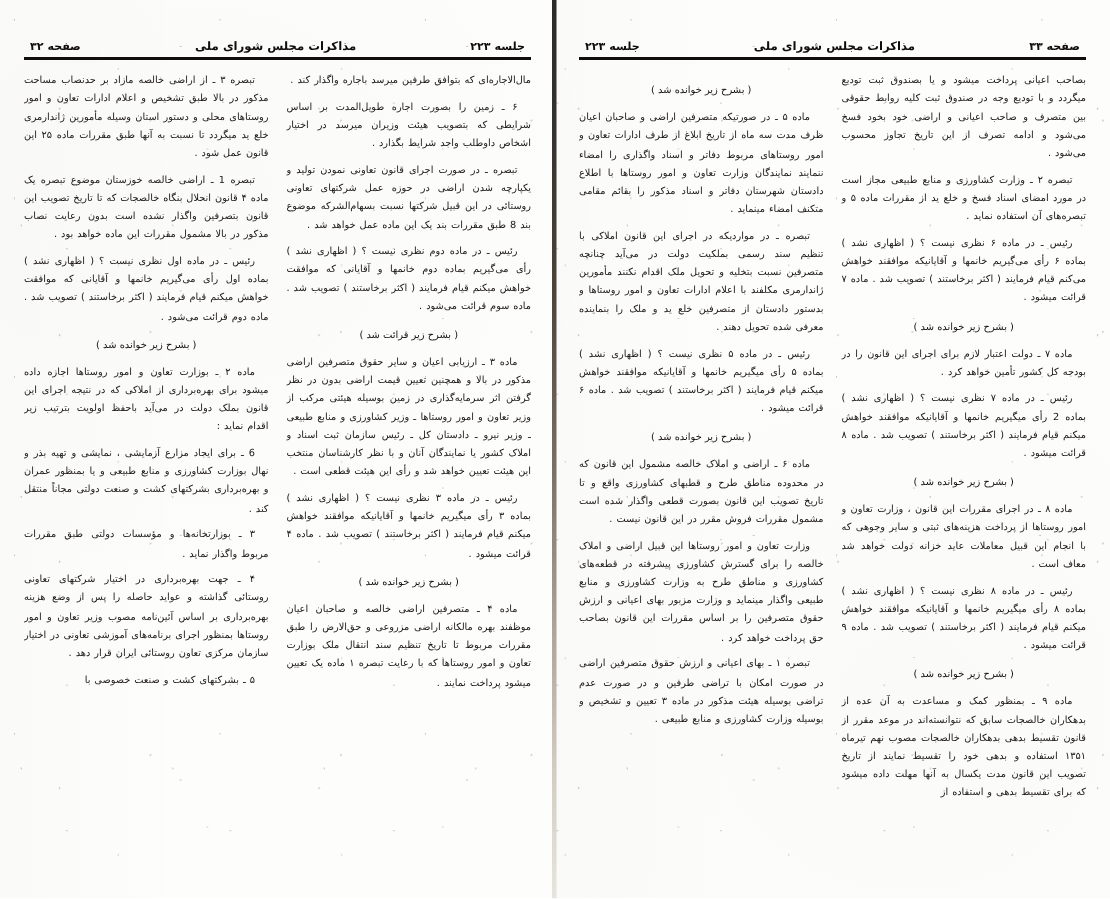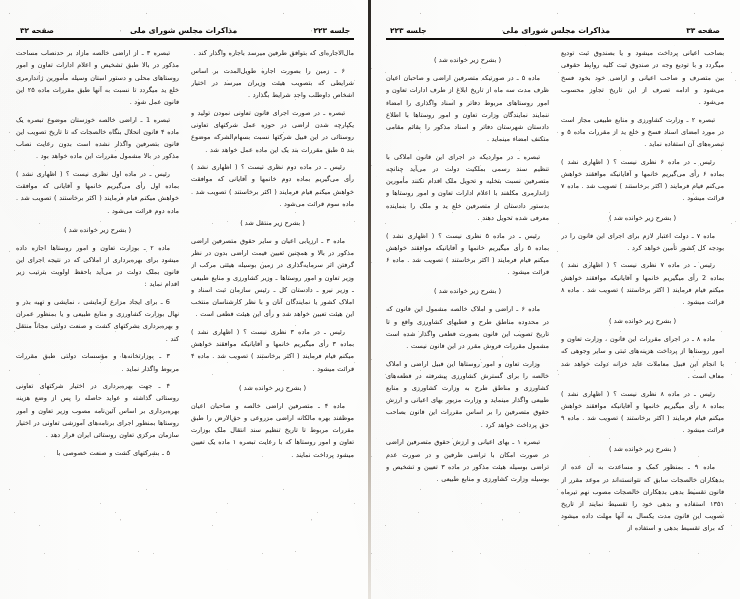--- a/index.html
+++ b/index.html
@@ -178,26 +178,26 @@
       </div>
 
       <div class="col">
         <div class="blk">
             <p>مال‌الاجاره‌ای که بتوافق طرفین میرسد باجاره واگذار کند .</p>
           </div>
         <div class="blk">
             <p class="indent">۶ ـ زمین را بصورت اجاره طویل‌المدت بر اساس شرایطی که بتصویب هیئت وزیران میرسد در اختیار اشخاص داوطلب واجد شرایط بگذارد .</p>
           </div>
         <div class="blk">
-            <p class="indent">تبصره ـ در صورت اجرای قانون تعاونی نمودن تولید و یکپارچه شدن اراضی در حوزه عمل شرکتهای تعاونی روستائی در این قبیل شرکتها نسبت بسهام‌الشرکه موضوع بند ۵ طبق مقررات بند یک این ماده عمل خواهد شد .</p>
+            <p class="indent">تبصره ـ در صورت اجرای قانون تعاونی نمودن تولید و یکپارچه شدن اراضی در حوزه عمل شرکتهای تعاونی روستائی در این قبیل شرکتها نسبت بسهام‌الشرکه موضوع بند 8 طبق مقررات بند یک این ماده عمل خواهد شد .</p>
           </div>
         <div class="blk">
             <p class="indent">رئیس ـ در ماده دوم نظری نیست ؟ ( اظهاری نشد ) رأی می‌گیریم بماده دوم خانمها و آقایانی که موافقت خواهش میکنم قیام فرمایند ( اکثر برخاستند ) تصویب شد . ماده سوم قرائت می‌شود .</p>
           </div>
-        <p class="stage">( بشرح زیر منتقل شد )</p>
+        <p class="stage">( بشرح زیر قرائت شد )</p>
         <div class="blk">
             <p class="indent">ماده ۳ ـ ارزیابی اعیان و سایر حقوق متصرفین اراضی مذکور در بالا و همچنین تعیین قیمت اراضی بدون در نظر گرفتن اثر سرمایه‌گذاری در زمین بوسیله هیئتی مرکب از وزیر تعاون و امور روستاها ـ وزیر کشاورزی و منابع طبیعی ـ وزیر نیرو ـ دادستان کل ـ رئیس سازمان ثبت اسناد و املاک کشور یا نمایندگان آنان و با نظر کارشناسان منتخب این هیئت تعیین خواهد شد و رأی این هیئت قطعی است .</p>
           </div>
         <div class="blk">
             <p class="indent">رئیس ـ در ماده ۳ نظری نیست ؟ ( اظهاری نشد ) بماده ۳ رأی میگیریم خانمها و آقایانیکه موافقند خواهش میکنم قیام فرمایند ( اکثر برخاستند ) تصویب شد . ماده ۴ قرائت میشود .</p>
           </div>
         <p class="stage">( بشرح زیر خوانده شد )</p>
         <div class="blk">
             <p class="indent">ماده ۴ ـ متصرفین اراضی خالصه و صاحبان اعیان موظفند بهره مالکانه اراضی مزروعی و حق‌الارض را طبق مقررات مربوط تا تاریخ تنظیم سند انتقال ملک بوزارت تعاون و امور روستاها که با رعایت تبصره ۱ ماده یک تعیین میشود پرداخت نمایند .</p>
           </div>

